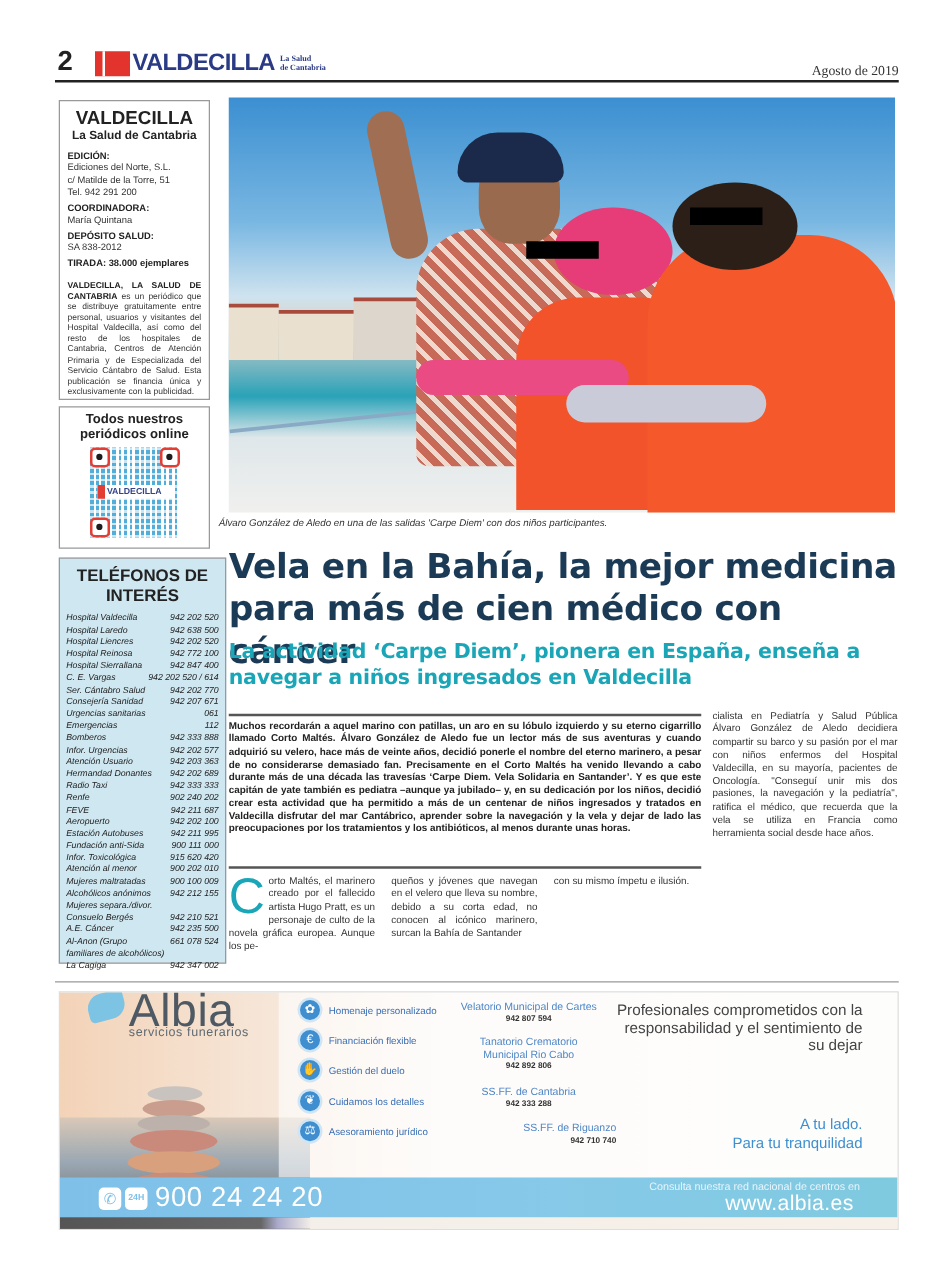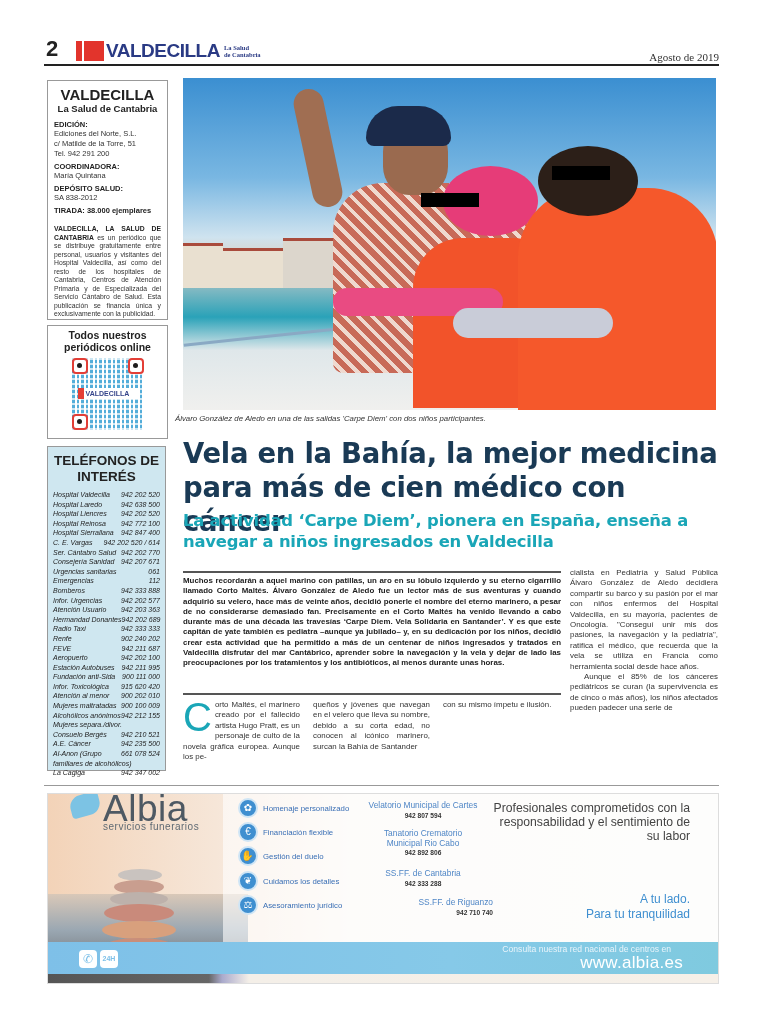--- a/index.html
+++ b/index.html
@@ -29,21 +29,21 @@
   .online-box { position: absolute; left: 47px; top: 325px; width: 121px; height: 114px; border: 1px solid #999; padding: 3px 4px; text-align: center; }
   .online-title { font-size: 10.5px; font-weight: bold; line-height: 12px; color: #222; }
   .qr { position: relative; width: 72px; height: 72px; margin: 5px auto 0; background:
       repeating-linear-gradient(90deg, #4aa9d8 0 3px, #fff 3px 5px, #4aa9d8 5px 7px, #fff 7px 9px),
       #fff; opacity: 0.95; }
   .qr::after { content: ""; position: absolute; inset: 0; background: repeating-linear-gradient(0deg, rgba(255,255,255,0.7) 0 2px, transparent 2px 5px); }
   .qr-eye { position: absolute; width: 16px; height: 16px; border: 2.5px solid #e2342c; border-radius: 4px; background: #fff; z-index: 2; }
   .qr-eye::after { content: ""; position: absolute; left: 3px; top: 3px; width: 5px; height: 5px; background: #111; border-radius: 50%; }
   .qr-logo { position: absolute; left: 6px; top: 30px; width: 60px; height: 11px; background: #fff; z-index: 2; font-size: 7px; font-weight: bold; color: #2a3a84; text-align: left; line-height: 11px; padding-left: 2px; border-left: 6px solid #e2342c; }
 
-  .phones-box { position: absolute; left: 47px; top: 446px; width: 119px; height: 325px; border: 1px solid #999; background: #cfe7f0; padding: 6px 5px; }
+  .phones-box { position: absolute; left: 47px; top: 446px; width: 134px; height: 325px; border: 1px solid #999; background: #cfe7f0; padding: 6px 5px; }
   .ph-title { text-align: center; font-size: 13.5px; font-weight: bold; line-height: 16px; color: #222; margin-bottom: 5px; }
   .ph-row { display: flex; justify-content: space-between; font-size: 7px; font-style: italic; line-height: 9.6px; color: #222; white-space: nowrap; }
   .ph-row span:last-child { text-align: right; }
 
   
   .photo { position: absolute; left: 183px; top: 78px; width: 533px; height: 332px; overflow: hidden;
     background: linear-gradient(180deg, #3b8fd1 0%, #79b7e2 30%, #cfe3ef 48%, #d9d2c6 55%, #a7c3c7 60%, #2aa2b8 72%, #dfe7ea 82%, #f0f0ee 100%); }
   .ph-building { position: absolute; background: #e9e0d0; border-top: 3px solid #a94b3c; }
   .ph-man-shirt { position: absolute; left: 150px; top: 105px; width: 195px; height: 190px; background: repeating-linear-gradient(45deg, #c86a58 0 6px, #efd9cf 6px 10px); border-radius: 50px 50px 10px 10px; }
   .ph-man-head { position: absolute; left: 200px; top: 45px; width: 65px; height: 72px; background: #9a6a4f; border-radius: 40%; }
@@ -92,21 +92,21 @@
   .svc-label { font-size: 7.8px; color: #3a6fb5; }
   .loc { position: absolute; left: 305px; width: 140px; text-align: center; }
   .loc-name { font-size: 8.4px; color: #4f86c6; line-height: 9.5px; }
   .loc-tel { font-size: 6.6px; font-weight: bold; color: #333; line-height: 9px; }
   .ad-slogan1 { position: absolute; right: 28px; top: 7px; width: 200px; text-align: right; font-size: 12.2px; line-height: 14px; color: #444; }
   .ad-slogan2 { position: absolute; right: 28px; top: 98px; width: 200px; text-align: right; font-size: 12px; line-height: 15px; color: #3f8fd0; }
   .ad-bar { position: absolute; left: 0; right: 0; top: 148px; height: 32px; background: linear-gradient(90deg, #7ec0e8 0%, #86c9e8 60%, #7fcadf 100%); }
   .ad-phone-icon { position: absolute; left: 31px; top: 8px; width: 18px; height: 18px; background: #fff; border-radius: 4px; color: #7ec0e8; font-size: 12px; text-align: center; line-height: 18px; }
   .ad-24h { position: absolute; left: 52px; top: 8px; width: 18px; height: 18px; background: #fff; border-radius: 4px; color: #7ec0e8; font-size: 7px; text-align: center; line-height: 18px; font-weight: bold; }
   .ad-phone { position: absolute; left: 76px; top: 3px; font-size: 22px; color: #fff; letter-spacing: 0.5px; }
-  .ad-consult { position: absolute; right: 47px; top: 2px; font-size: 8.6px; color: #e8f4fb; }
+  .ad-consult { position: absolute; right: 30px; top: 2px; font-size: 8.6px; color: #e8f4fb; }
   .ad-url { position: absolute; right: 35px; top: 11px; font-size: 17px; color: #fff; letter-spacing: 0.3px; }
   .ad-bottom { position: absolute; left: 0; right: 0; top: 180px; height: 11px; background: linear-gradient(90deg, #555 0%, #666 24%, #aac 26%, #f4efe8 30%, #f6f0e8 100%); }
 </style>
 </head>
 <body>
 
 <div class="page-num">2</div>
 <div class="masthead">
   <div class="mast-red2"></div>
   <div class="mast-red"></div>
@@ -304,21 +304,20 @@
 
 <div class="body-col col1">
   <span class="dropcap">C</span><span>orto Maltés, el marinero creado por el fallecido artista Hugo Pratt, es un personaje de culto de la novela gráfica europea. Aunque los pe-</span>
 </div>
 <div class="body-col col2">queños y jóvenes que navegan en el velero que lleva su nombre, debido a su corta edad, no conocen al icónico marinero, surcan la Bahía de Santander</div>
 <div class="body-col col3">
   <div>con su mismo ímpetu e ilusión.</div>
 </div>
 <div class="col4">
   <div>cialista en Pediatría y Salud Pública Álvaro González de Aledo decidiera compartir su barco y su pasión por el mar con niños enfermos del Hospital Valdecilla, en su mayoría, pacientes de Oncología. "Conseguí unir mis dos pasiones, la navegación y la pediatría", ratifica el médico, que recuerda que la vela se utiliza en Francia como herramienta social desde hace años.</div>
-  <div class="indent">Aunque el 85% de los cánceres pediátricos se curan (la supervivencia es de cinco o más años), los niños afectados pueden padecer una serie de</div>
 </div>
 
 <div class="content-rule"></div>
 
 <div class="ad">
   <div class="ad-sea"></div>
   <div class="stone" style="left:70px;top:75px;width:44px;height:12px;background:#c9c3bf;"></div>
   <div class="stone" style="left:66px;top:86px;width:50px;height:14px;background:#c99e8f;"></div>
   <div class="stone" style="left:62px;top:98px;width:58px;height:14px;background:#bdb1ab;"></div>
   <div class="stone" style="left:56px;top:110px;width:70px;height:18px;background:#c98a7b;"></div>
@@ -360,26 +359,27 @@
     </div>
   <div class="loc" style="top:75px;">
       <div class="loc-name">SS.FF. de Cantabria</div>
       <div class="loc-tel">942 333 288</div>
     </div>
   <div class="loc" style="top:104px;text-align:right;">
       <div class="loc-name">SS.FF. de Riguanzo</div>
       <div class="loc-tel">942 710 740</div>
     </div>
 
-  <div class="ad-slogan1">Profesionales comprometidos con la responsabilidad y el sentimiento de su labor</div>
+  <div class="ad-slogan1">Profesionales comprometidos con la responsabilidad y el sentimiento de su dejar</div>
   <div class="ad-slogan2">
     <div>A tu lado.</div>
     <div>Para tu tranquilidad</div>
   </div>
 
   <div class="ad-bar">
     <div class="ad-phone-icon">✆</div>
     <div class="ad-24h">24H</div>
+    <div class="ad-phone">900 24 24 20</div>
     <div class="ad-consult">Consulta nuestra red nacional de centros en</div>
     <div class="ad-url">www.albia.es</div>
   </div>
   <div class="ad-bottom"></div>
 </div>
 
 </body></html>

